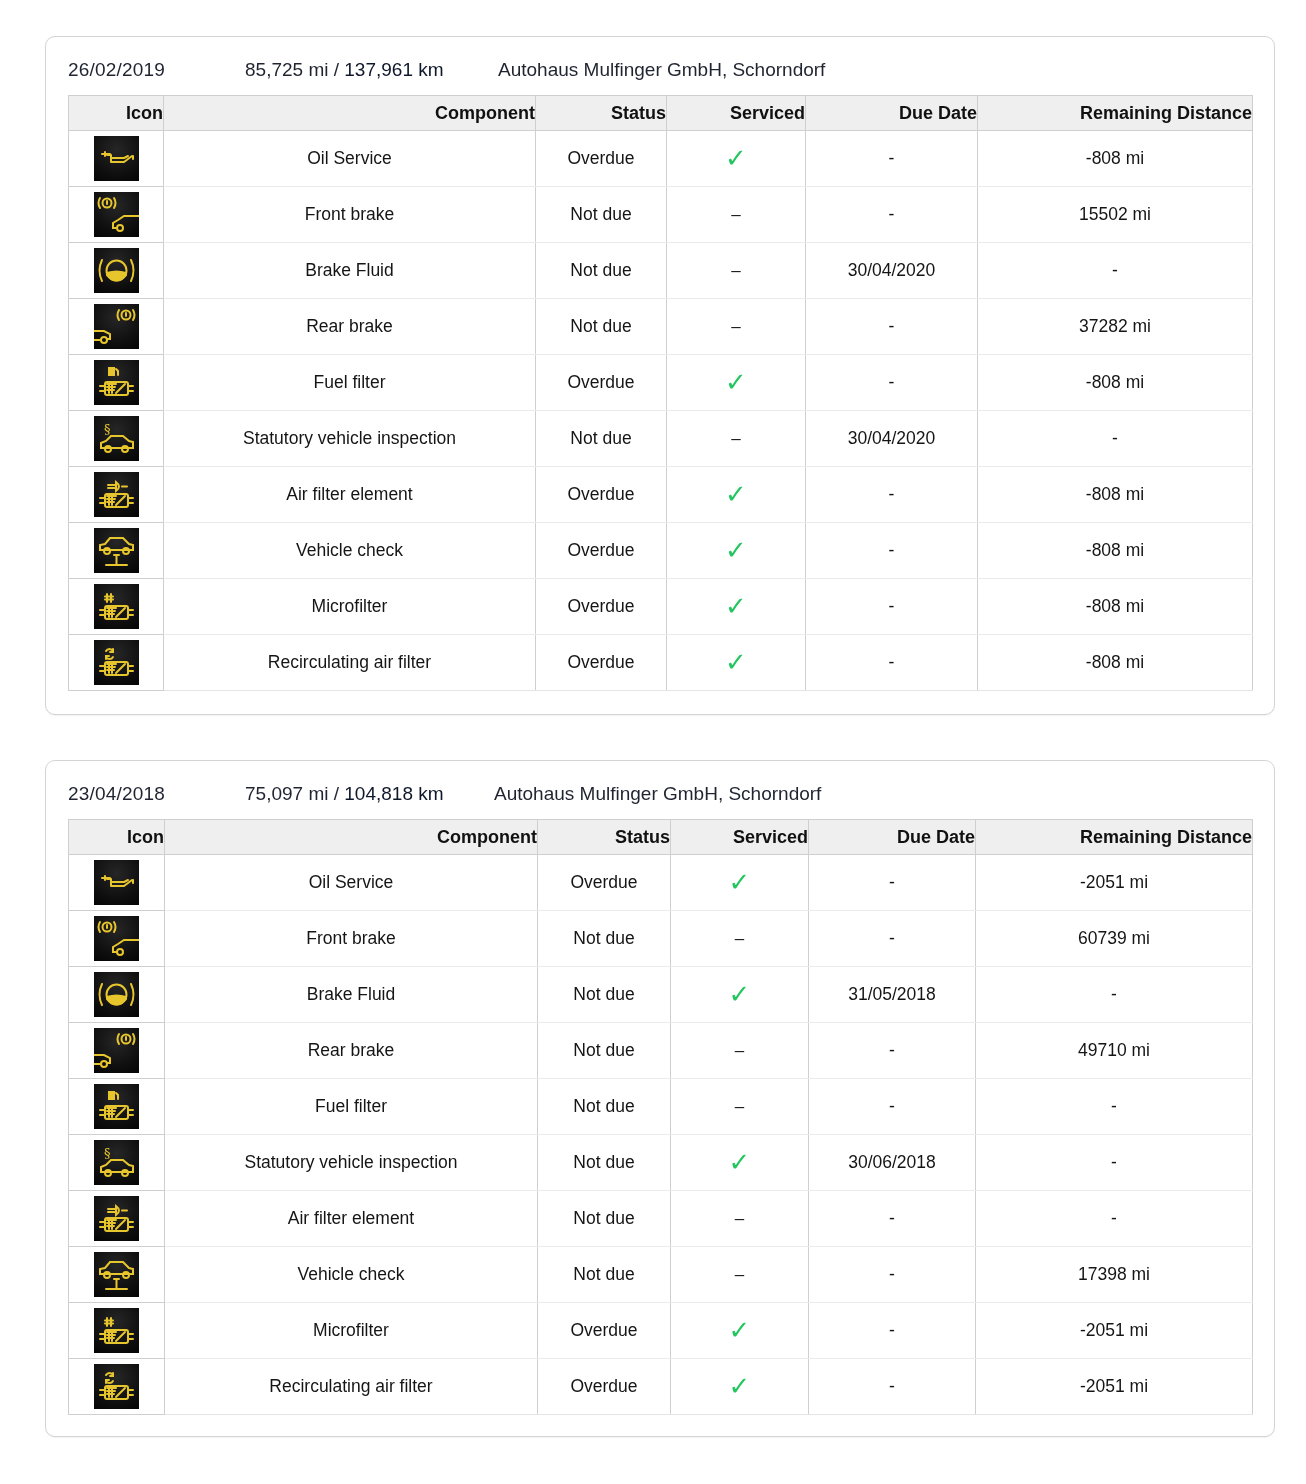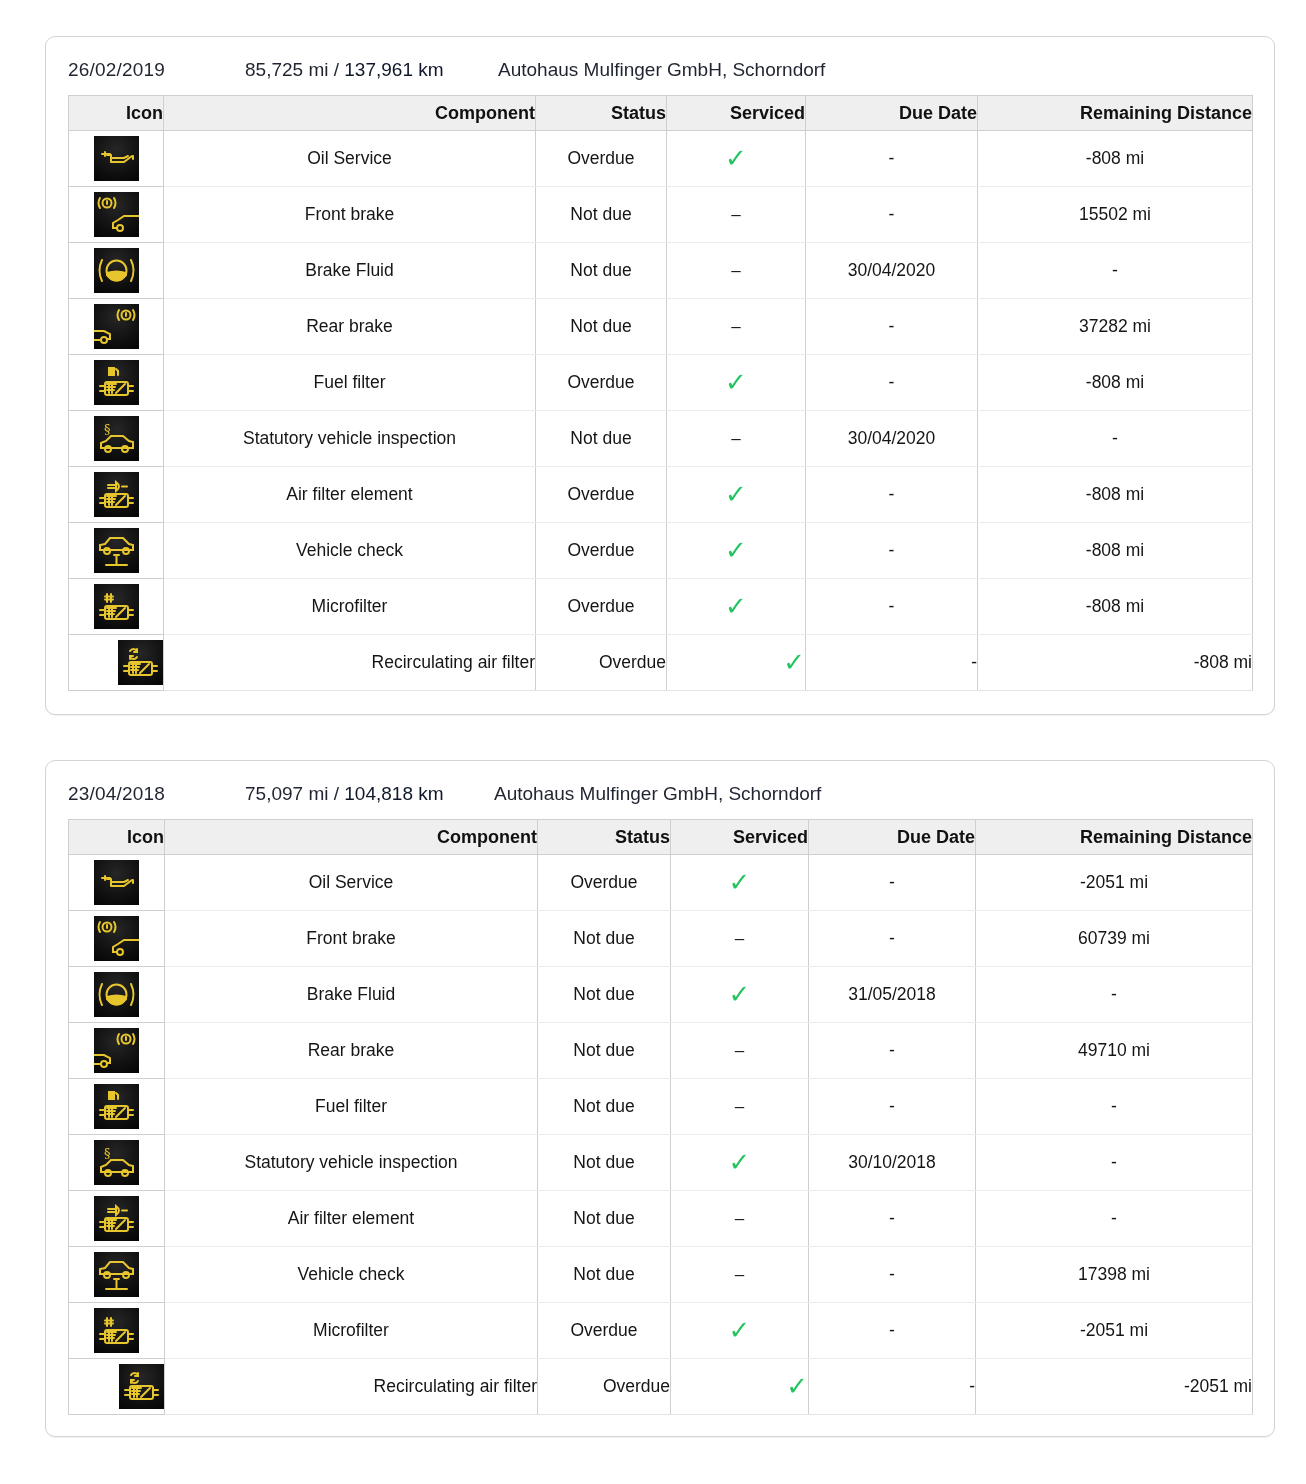--- a/index.html
+++ b/index.html
@@ -22,21 +22,21 @@
   table.svc th {
     background: #efefef; height: 34px; font-weight: bold; font-size: 18px; color: #111;
     border: 1.5px solid #cfcfcf; text-align: right; padding: 0;
   }
   table.svc td {
     height: 55px; text-align: center; vertical-align: middle; padding: 0;
     border-left: 1.5px solid #cfcfcf; border-right: 1.5px solid #cfcfcf;
     border-bottom: 1.5px solid #ececec; color: #151515;
   }
   table.svc td.icon-cell { border: 1.5px solid #cfcfcf; }
-  table.svc tr:last-child td { border-bottom: 1.5px solid #e4e4e4; text-align: right; }
+  table.svc tr:last-child td { border-bottom: 1.5px solid #e4e4e4; }
   table.svc tr:last-child td.icon-cell { border-bottom: 1.5px solid #cfcfcf; }
   .icon-box {
     display: inline-block; width: 45px; height: 45px; vertical-align: middle;
     background: radial-gradient(circle at 50% 30%, #262626 0%, #0d0d0d 70%, #050505 100%);
   }
   .icon-box svg { width: 45px; height: 45px; display: block; }
   .check { color: #22c55e; font-size: 26px; font-weight: bold; line-height: 1; font-family: "DejaVu Sans", sans-serif; }
   .dash-serv { font-size: 17px; }
 </style>
 </head>
@@ -297,21 +297,21 @@
         <tr>
           <td class="icon-cell"><span class="icon-box"><svg viewBox="0 0 45 45" fill="none" stroke="#e7c52c" stroke-width="2" stroke-linecap="round">
     <text x="10" y="18" font-size="13" fill="#e7c52c" stroke="none" font-family="DejaVu Serif, serif">§</text>
     <path d="M7 32 v-5 l5 -2 l5 -5 h12 l6 5 l4 1 v6 z"></path>
     <circle cx="14" cy="33" r="3"></circle>
                 <circle cx="31" cy="33" r="3"></circle>
   </svg></span></td>
           <td>Statutory vehicle inspection</td>
           <td>Not due</td>
           <td><span class="check">✓</span></td>
-          <td>30/10/2018</td>
+          <td>30/06/2018</td>
           <td>-</td>
         </tr>
         <tr>
           <td class="icon-cell"><span class="icon-box"><svg viewBox="0 0 45 45" fill="none" stroke="#e7c52c" stroke-width="2" stroke-linecap="round">
     <path d="M14 13 h8 M14 16 h8 M22 10 q6 4.5 0 9 z M28 14.5 h5"></path>
     <path d="M6 26 h5 M6 31 h5 M34 26 h5 M34 31 h5"></path>
     <rect x="11" y="22" width="23" height="13" rx="2"></rect>
     <path d="M13 24 h9 M13 27 h8 M13 30 h7 M15 24 v9 M18 24 v9 M22 33 l9 -9"></path>
   </svg></span></td>
           <td>Air filter element</td>

